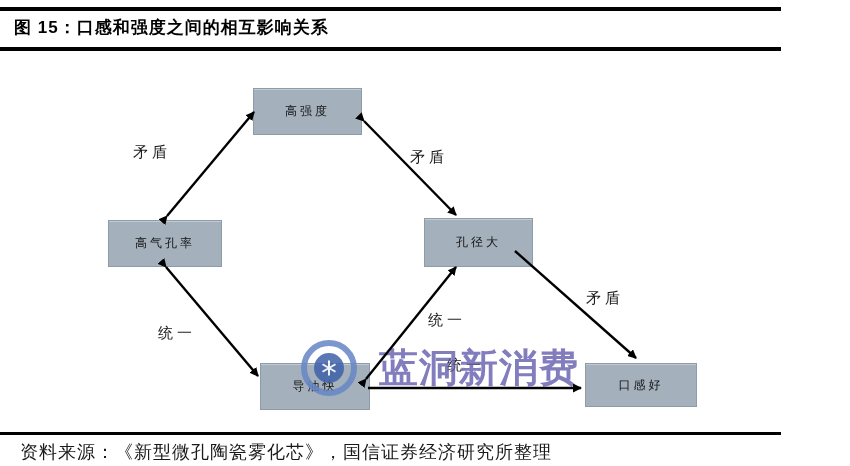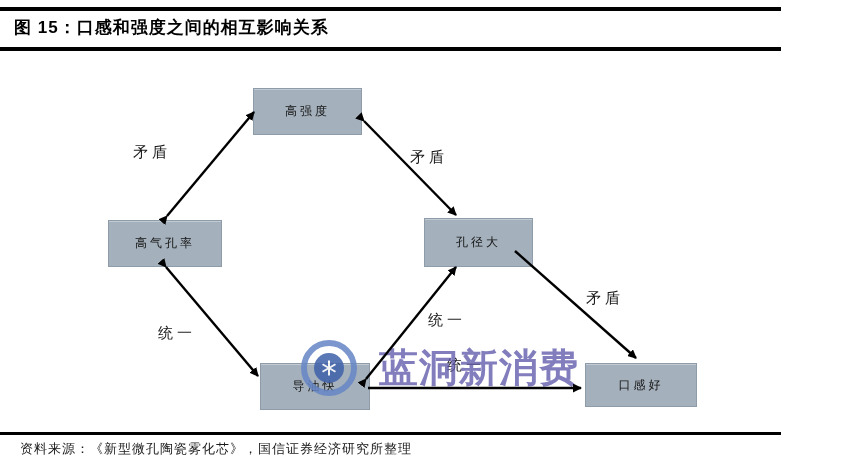--- a/index.html
+++ b/index.html
@@ -38,21 +38,21 @@
   .el-5{left:586px;top:289px;}
   .el-6{left:447px;top:356px;}
   .arrows{position:absolute;left:0;top:0;width:850px;height:466px;pointer-events:none;}
   .watermark-text{
     position:absolute;left:379px;top:341px;font-size:39px;font-weight:bold;
     color:#6059aa;opacity:0.78;letter-spacing:1px;white-space:nowrap;
     font-family:"Liberation Sans","DejaVu Sans",sans-serif;
   }
   .watermark-logo{position:absolute;left:300px;top:339px;width:58px;height:58px;opacity:0.85;}
   .source-note{
-    position:absolute;left:20px;top:440px;font-size:13px;color:#1a1a1a;
+    position:absolute;left:20px;top:440px;font-size:18px;color:#1a1a1a;
     letter-spacing:1px;white-space:nowrap;
     font-family:"Liberation Serif","DejaVu Serif",serif;
   }
 </style>
 </head>
 <body>
 
 <div class="page">
 
   <div class="rule top"></div>

